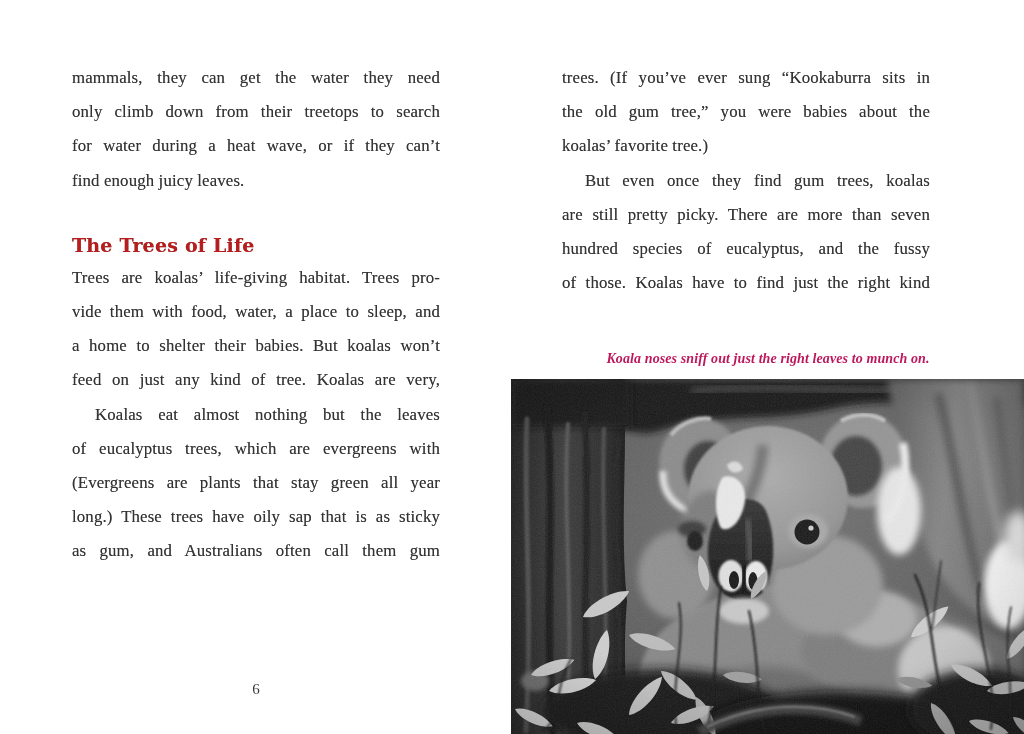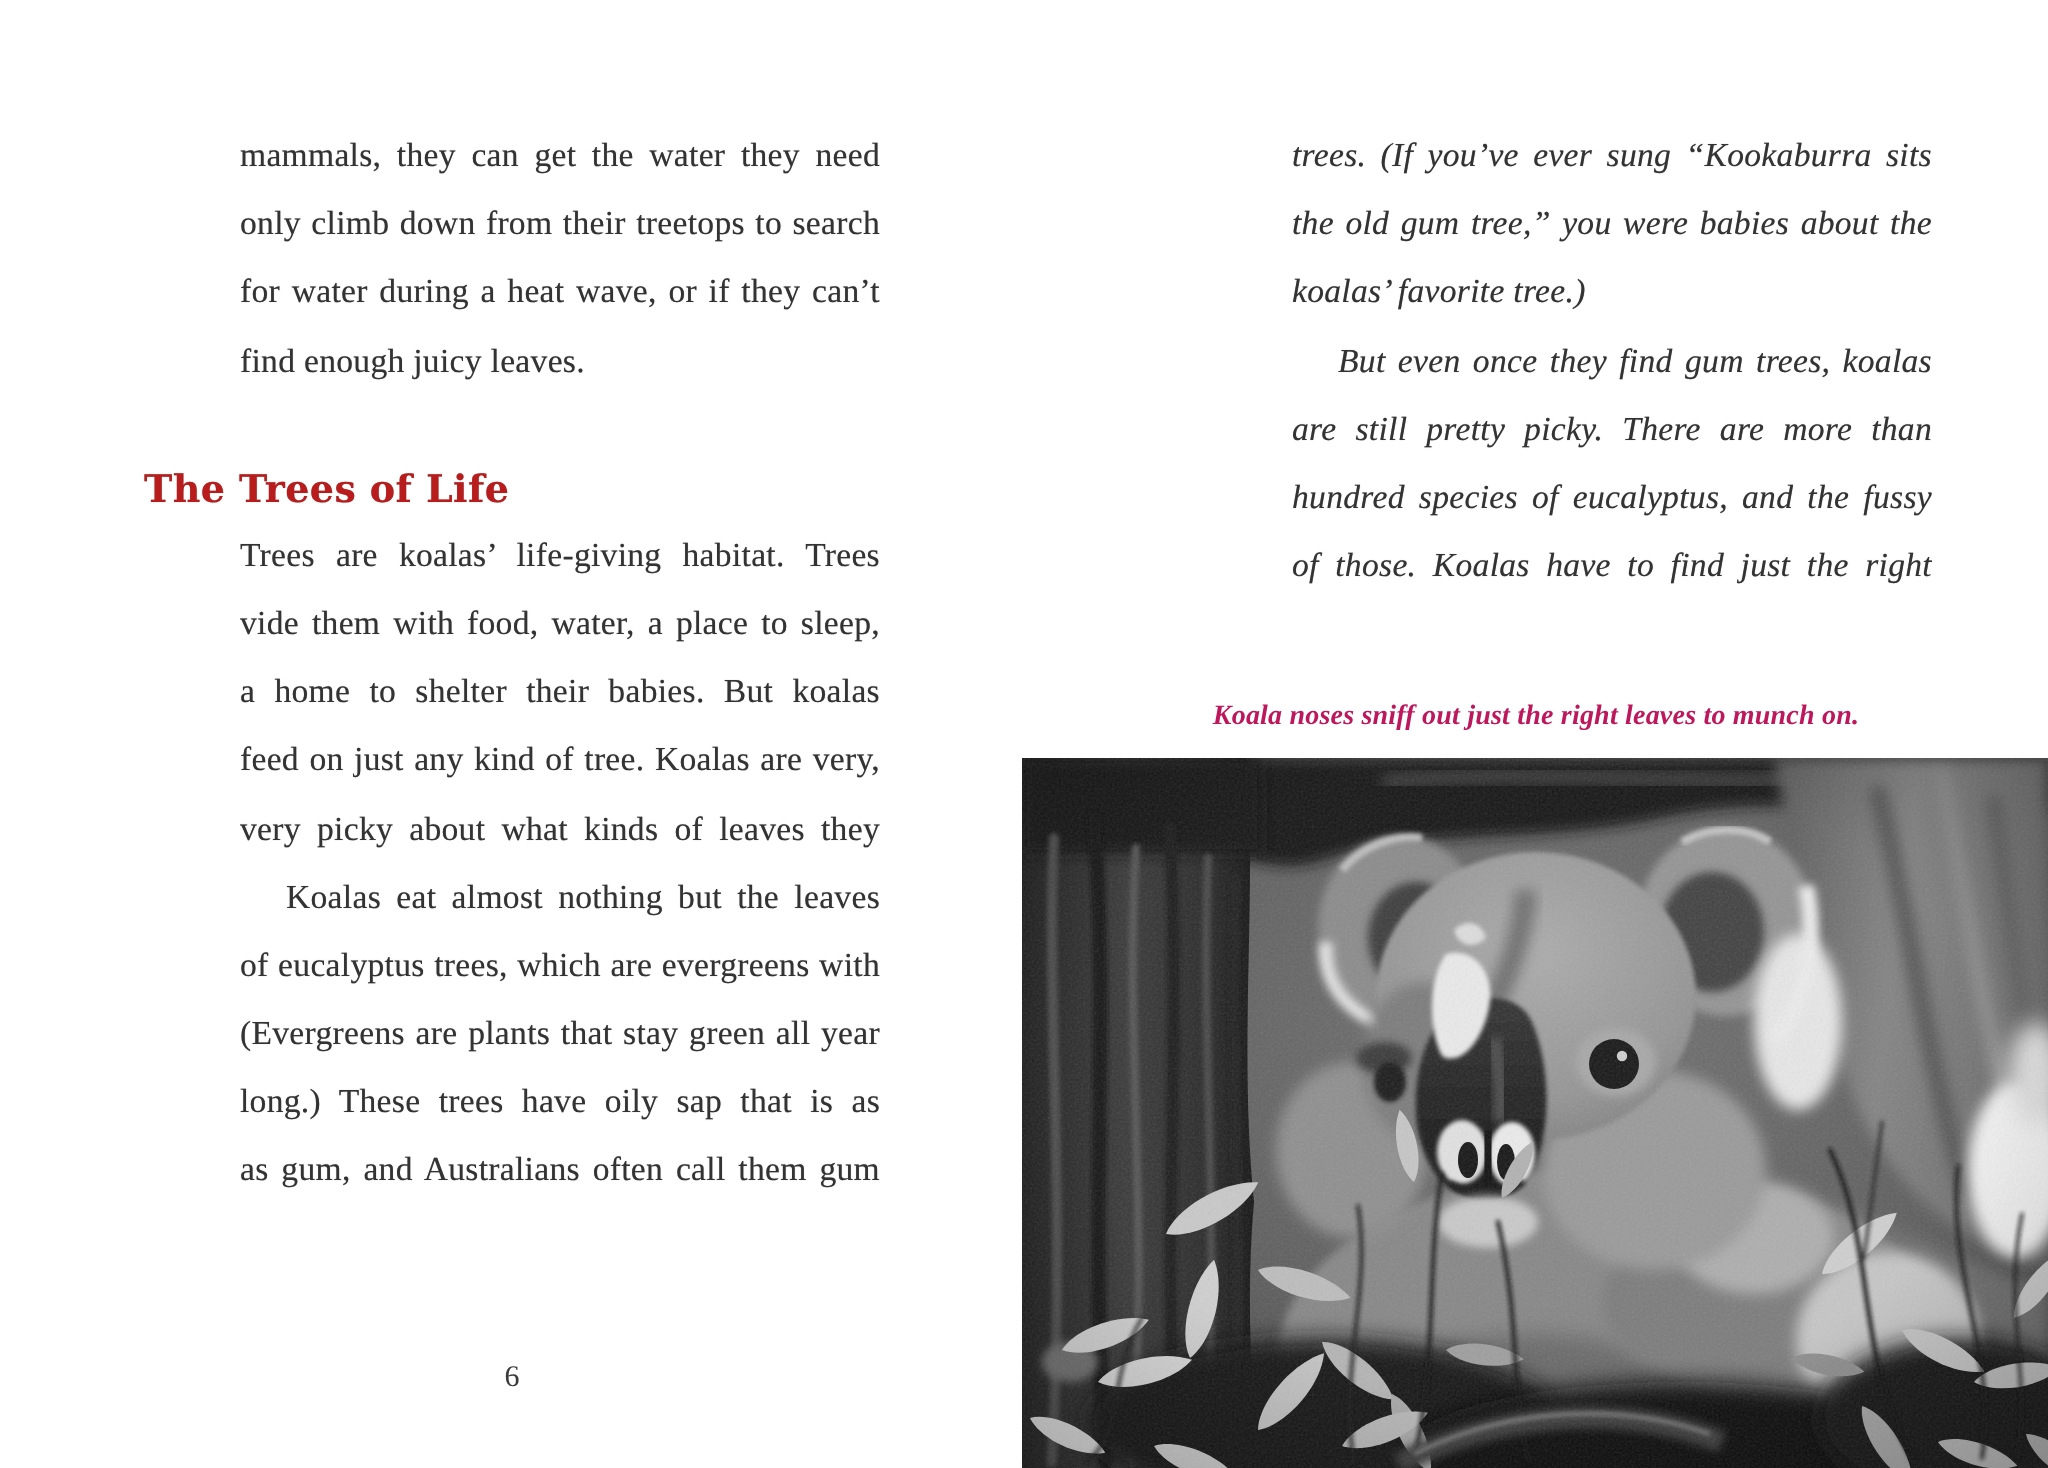--- a/index.html
+++ b/index.html
@@ -7,22 +7,22 @@
     width:1024px;height:734px;background:#ffffff;overflow:hidden;position:relative;
     font-family:"Liberation Serif",serif;
   }
   .spread{position:absolute;inset:0;background:#ffffff;}
   .col{
     position:absolute;top:61px;width:368px;
     font-size:16.8px;line-height:34.2px;letter-spacing:0.15px;color:#333333;
     text-shadow:0 0 0.4px rgba(50,50,50,.55);
   }
   .col.left{left:72px;}
-  .col.right{left:598px;font-style:italic;}
-  .line{text-align:justify;text-align-last:justify;height:34.2px;overflow:hidden;margin-left:48px;}
+  .col.right{left:562px;}
+  .line{text-align:justify;text-align-last:justify;height:34.2px;overflow:hidden;}
   .line.last{text-align-last:left;}
   .line.indent{text-indent:23px;}
   .heading{
     font-family:"DejaVu Serif",serif;font-weight:bold;font-size:19px;
     line-height:32px;height:32px;margin-top:31px;color:#b91c1c;letter-spacing:0.2px;
     text-align:left;text-align-last:left;
   }
   .pagenum{
     position:absolute;left:72px;top:681px;width:368px;text-align:center;
     font-size:15px;color:#3a3a3a;
@@ -43,21 +43,20 @@
   <div class="col left">
       <div class="line">mammals, they can get the water they need</div>
       <div class="line">only climb down from their treetops to search</div>
       <div class="line">for water during a heat wave, or if they can’t</div>
       <div class="line last">find enough juicy leaves.</div>
       <div class="heading">The Trees of Life</div>
       <div class="line">Trees are koalas’ life-giving habitat. Trees pro-</div>
       <div class="line">vide them with food, water, a place to sleep, and</div>
       <div class="line">a home to shelter their babies. But koalas won’t</div>
       <div class="line">feed on just any kind of tree. Koalas are very,</div>
-      <div class="line last">very picky about what kinds of leaves they eat.</div>
       <div class="line indent">Koalas eat almost nothing but the leaves</div>
       <div class="line">of eucalyptus trees, which are evergreens with</div>
       <div class="line">(Evergreens are plants that stay green all year</div>
       <div class="line">long.) These trees have oily sap that is as sticky</div>
       <div class="line">as gum, and Australians often call them gum</div>
     </div>
   <div class="pagenum">6</div>
 
   <div class="col right">
       <div class="line">trees. (If you’ve ever sung “Kookaburra sits in</div>

